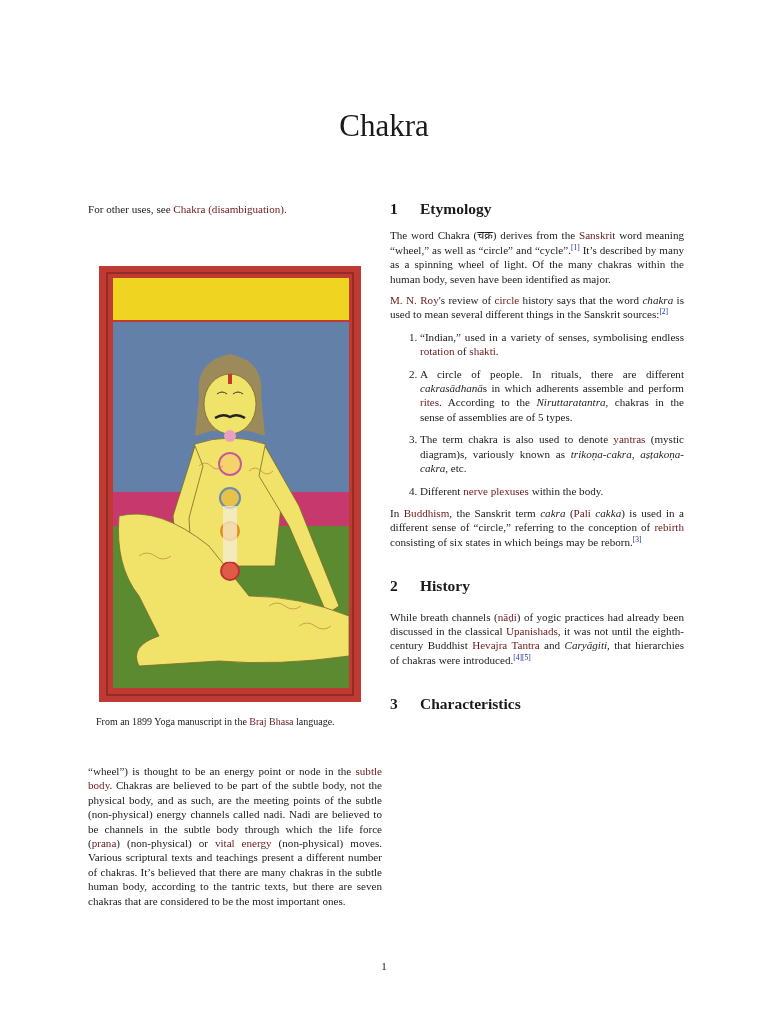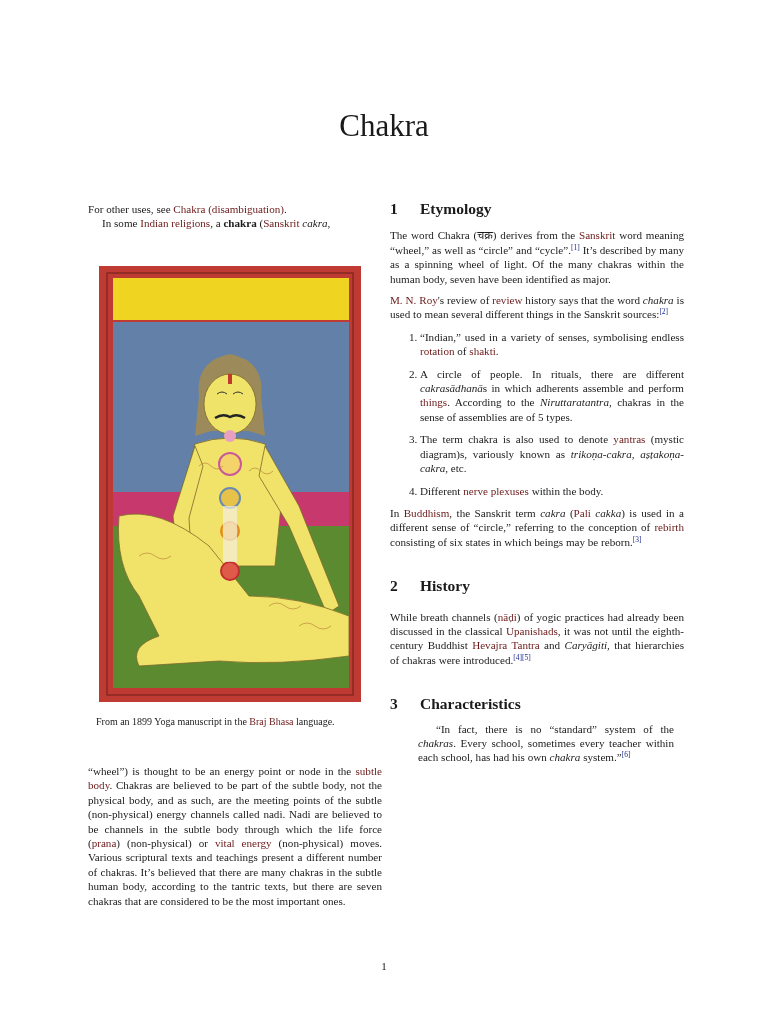--- a/index.html
+++ b/index.html
@@ -29,21 +29,20 @@
     i { font-style: italic; }
     b.kw { font-weight: bold; }
   </style>
 </head>
 <body>
 
 <h1 class="page-title">Chakra</h1>
 
 <div class="col col-left">
   <p><span>For other uses, see </span><a class="lnk" href="#">Chakra (disambiguation)</a><span>.</span></p>
-  <p class="indent"><span>In some </span><a class="lnk" href="#">Indian religions</a><span>, a </span><b class="kw">chakra</b><span> (</span><a class="lnk" href="#">Sanskrit</a><span> </span><i>cakra</i><span>,</span></p>
 </div>
 
 <div class="figure">
   <svg width="262" height="436" viewBox="0 0 262 436">
     <rect x="0" y="0" width="262" height="436" fill="#bf3a33"></rect>
     <rect x="8" y="7" width="246" height="422" fill="none" stroke="#6a1f1a" stroke-width="1"></rect>
     <rect x="14" y="12" width="236" height="42" fill="#f0d422"></rect>
     <rect x="14" y="56" width="236" height="170" fill="#6381a8"></rect>
     <rect x="14" y="226" width="236" height="34" fill="#c7396c"></rect>
     <rect x="14" y="260" width="236" height="162" fill="#5c8a31"></rect>
@@ -88,42 +87,39 @@
 
 <div class="col col-right">
 
   <h2 class="sec">
       <span class="num">1</span>
       <span>Etymology</span>
     </h2>
 
   <p style="margin-top:12px"><span>The word Chakra (चक्र) derives from the </span><a class="lnk" href="#">Sanskrit</a><span> word meaning “wheel,” as well as “circle” and “cycle”.</span><sup class="ref">[1]</sup><span> It’s described by many as a spinning wheel of light. Of the many chakras within the human body, seven have been identified as major.</span></p>
 
-  <p style="margin-top:7px"><a class="lnk" href="#">M. N. Roy</a><span>'s review of </span><a class="lnk" href="#">review</a><span> history says that the word </span><i>chakra</i><span> is used to mean several different things in the San­skrit sources:</span><sup class="ref">[2]</sup></p>
+  <p style="margin-top:7px"><a class="lnk" href="#">M. N. Roy</a><span>'s review of </span><a class="lnk" href="#">circle</a><span> history says that the word </span><i>chakra</i><span> is used to mean several different things in the San­skrit sources:</span><sup class="ref">[2]</sup></p>
 
   <ol class="list">
     <li><span>“Indian,” used in a variety of senses, symbolising endless </span><a class="lnk" href="#">rotation</a><span> of </span><a class="lnk" href="#">shakti</a><span>.</span></li>
-    <li><span>A circle of people. In rituals, there are differ­ent </span><i>cakrasādhanā</i><span>s in which adherents assemble and perform </span><a class="lnk" href="#">things</a><span>. According to the </span><i>Niruttaratantra</i><span>, chakras in the sense of assemblies are of 5 types.</span></li>
+    <li><span>A circle of people. In rituals, there are differ­ent </span><i>cakrasādhanā</i><span>s in which adherents assemble and perform </span><a class="lnk" href="#">rites</a><span>. According to the </span><i>Niruttaratantra</i><span>, chakras in the sense of assemblies are of 5 types.</span></li>
     <li><span>The term chakra is also used to denote </span><a class="lnk" href="#">yantras</a><span> (mys­tic diagram)s, variously known as </span><i>trikoṇa-cakra</i><span>, </span><i>aṣṭakoṇa-cakra</i><span>, etc.</span></li>
     <li><span>Different </span><a class="lnk" href="#">nerve plexuses</a><span> within the body.</span></li>
   </ol>
 
   <p style="margin-top:4px"><span>In </span><a class="lnk" href="#">Buddhism</a><span>, the Sanskrit term </span><i>cakra</i><span> (</span><a class="lnk" href="#">Pali</a><span> </span><i>cakka</i><span>) is used in a different sense of “circle,” referring to the conception of </span><a class="lnk" href="#">rebirth</a><span> consisting of six states in which beings may be reborn.</span><sup class="ref">[3]</sup></p>
 
   <h2 class="sec" style="margin-top:30px">
       <span class="num">2</span>
       <span>History</span>
     </h2>
 
   <p style="margin-top:16px"><span>While breath channels (</span><a class="lnk" href="#">nāḍi</a><span>) of yogic practices had already been discussed in the classical </span><a class="lnk" href="#">Upanishads</a><span>, it was not until the eighth-century Buddhist </span><a class="lnk" href="#">Hevajra Tantra</a><span> and </span><i>Caryāgiti</i><span>, that hierarchies of chakras were introduced.</span><sup class="ref">[4]</sup><sup class="ref">[5]</sup></p>
 
   <h2 class="sec" style="margin-top:30px">
       <span class="num">3</span>
       <span>Characteristics</span>
     </h2>
 
 
-  <blockquote class="q">
-    <p><span>“In fact, there is no “standard” system of the </span><i>chakras</i><span>. Every school, sometimes every teacher within each school, has had his own </span><i>chakra</i><span> system.”</span><sup class="ref">[6]</sup></p>
-  </blockquote>
 </div>
 
 <div class="pagenum">1</div>
 
 </body></html>

